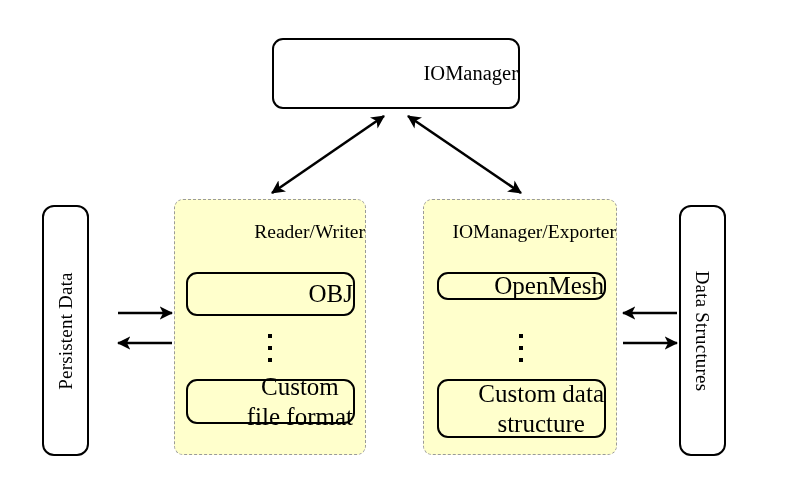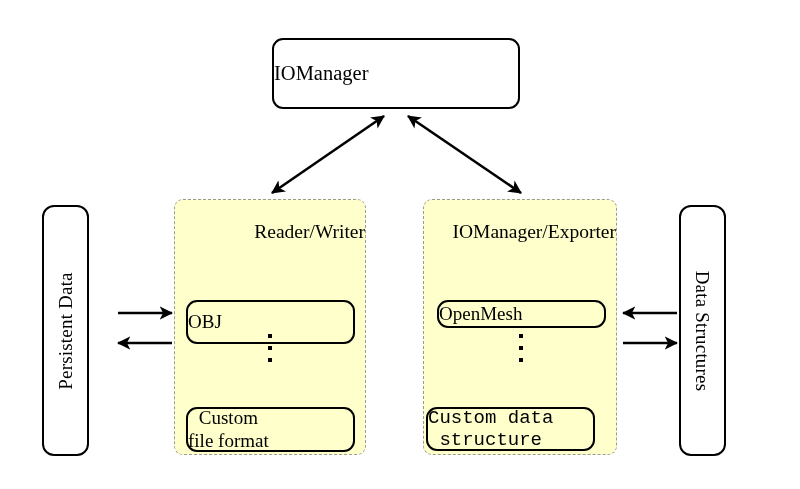--- a/index.html
+++ b/index.html
@@ -19,21 +19,21 @@
 
   
   .node {
     position: absolute;
     box-sizing: border-box;
     border: 2.6px solid #000000;
     border-radius: 11px;
     background: transparent;
     display: flex;
     align-items: center;
-    justify-content: flex-start;
+    justify-content: flex-end;
     text-align: center;
     line-height: 1.18;
   }
 
   
   #io-manager {
     left: 272px;
     top: 38px;
     width: 248px;
     height: 71px;
@@ -98,27 +98,26 @@
     right: 0;
     top: 21px;
     text-align: right;
     font-size: 19.5px;
     white-space: nowrap;
   }
 
   
   .leaf {
     background: #ffffcc;
-    font-size: 19px;
-    margin-top: 28px;
+    font-size: 25px;
   }
   #leaf-obj        { left: 186px; top: 272px; width: 169px; height: 44px; }
   #leaf-custom-file{ left: 186px; top: 379px; width: 169px; height: 45px; }
   #leaf-openmesh   { left: 437px; top: 272px; width: 169px; height: 28px; }
-  #leaf-custom-ds  { left: 426px; top: 379px; width: 169px; height: 44px; font-family: Liberation Mono, monospace; }
+  #leaf-custom-ds  { left: 437px; top: 379px; width: 169px; height: 59px; }
 
   
   .vdots {
     position: absolute;
     width: 12px;
     display: flex;
     flex-direction: column;
     align-items: center;
     justify-content: space-between;
     height: 28px;

